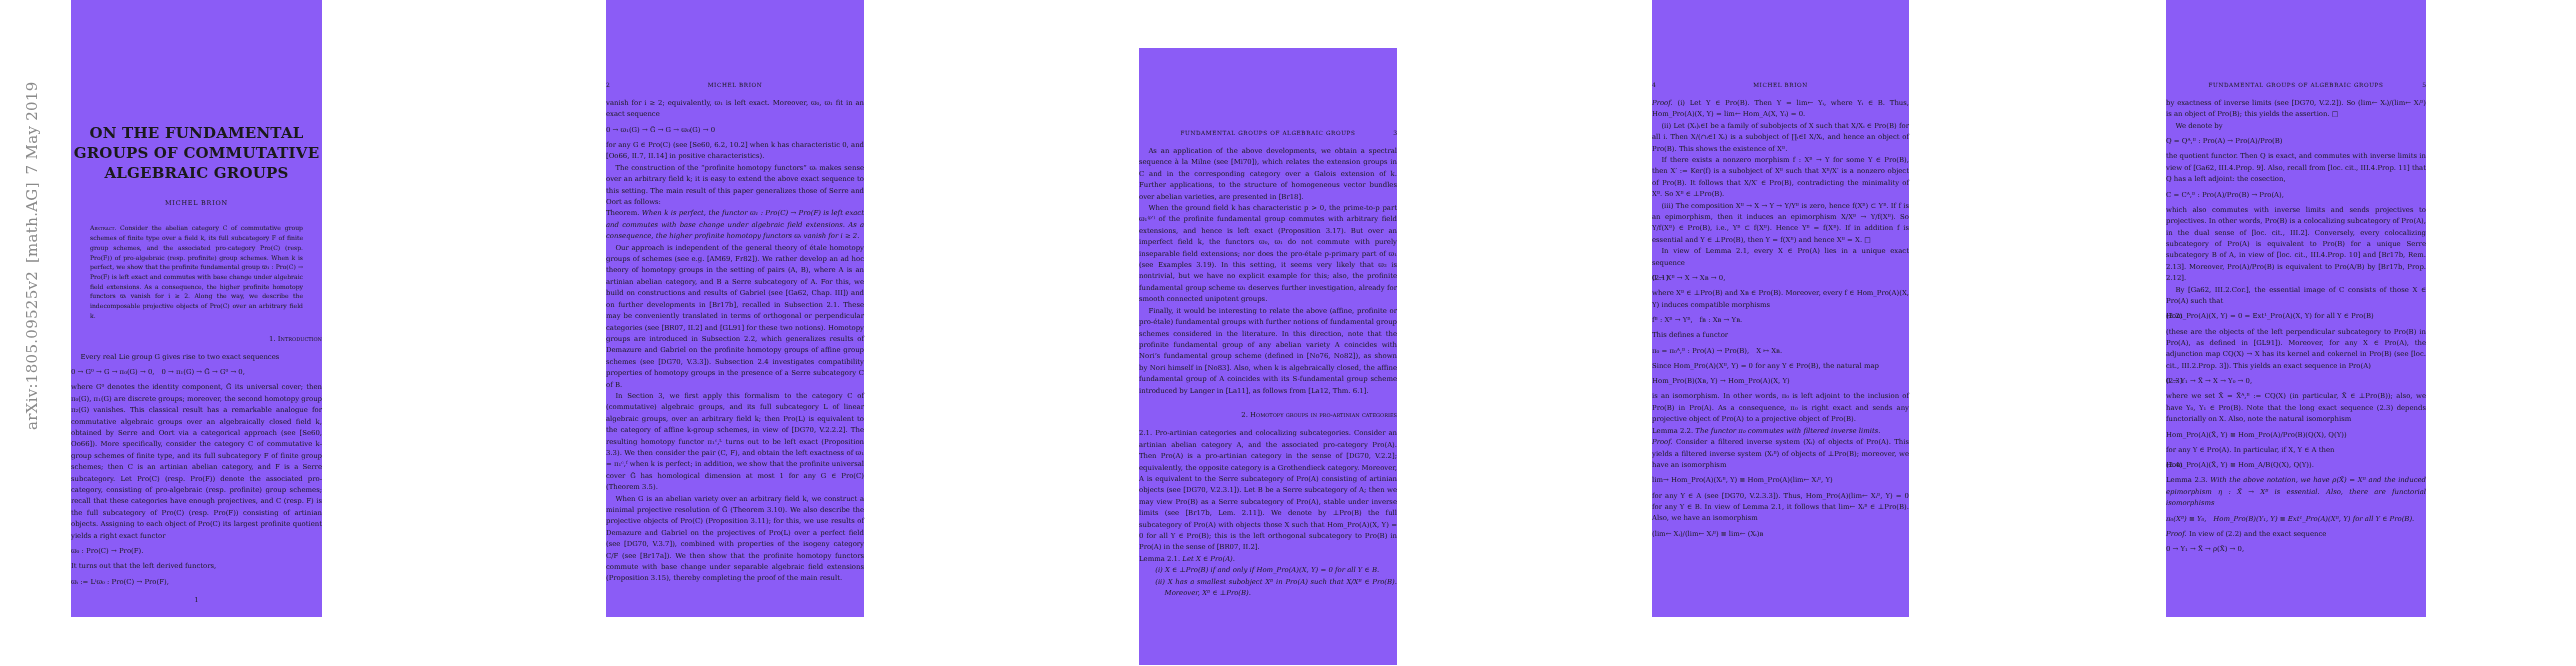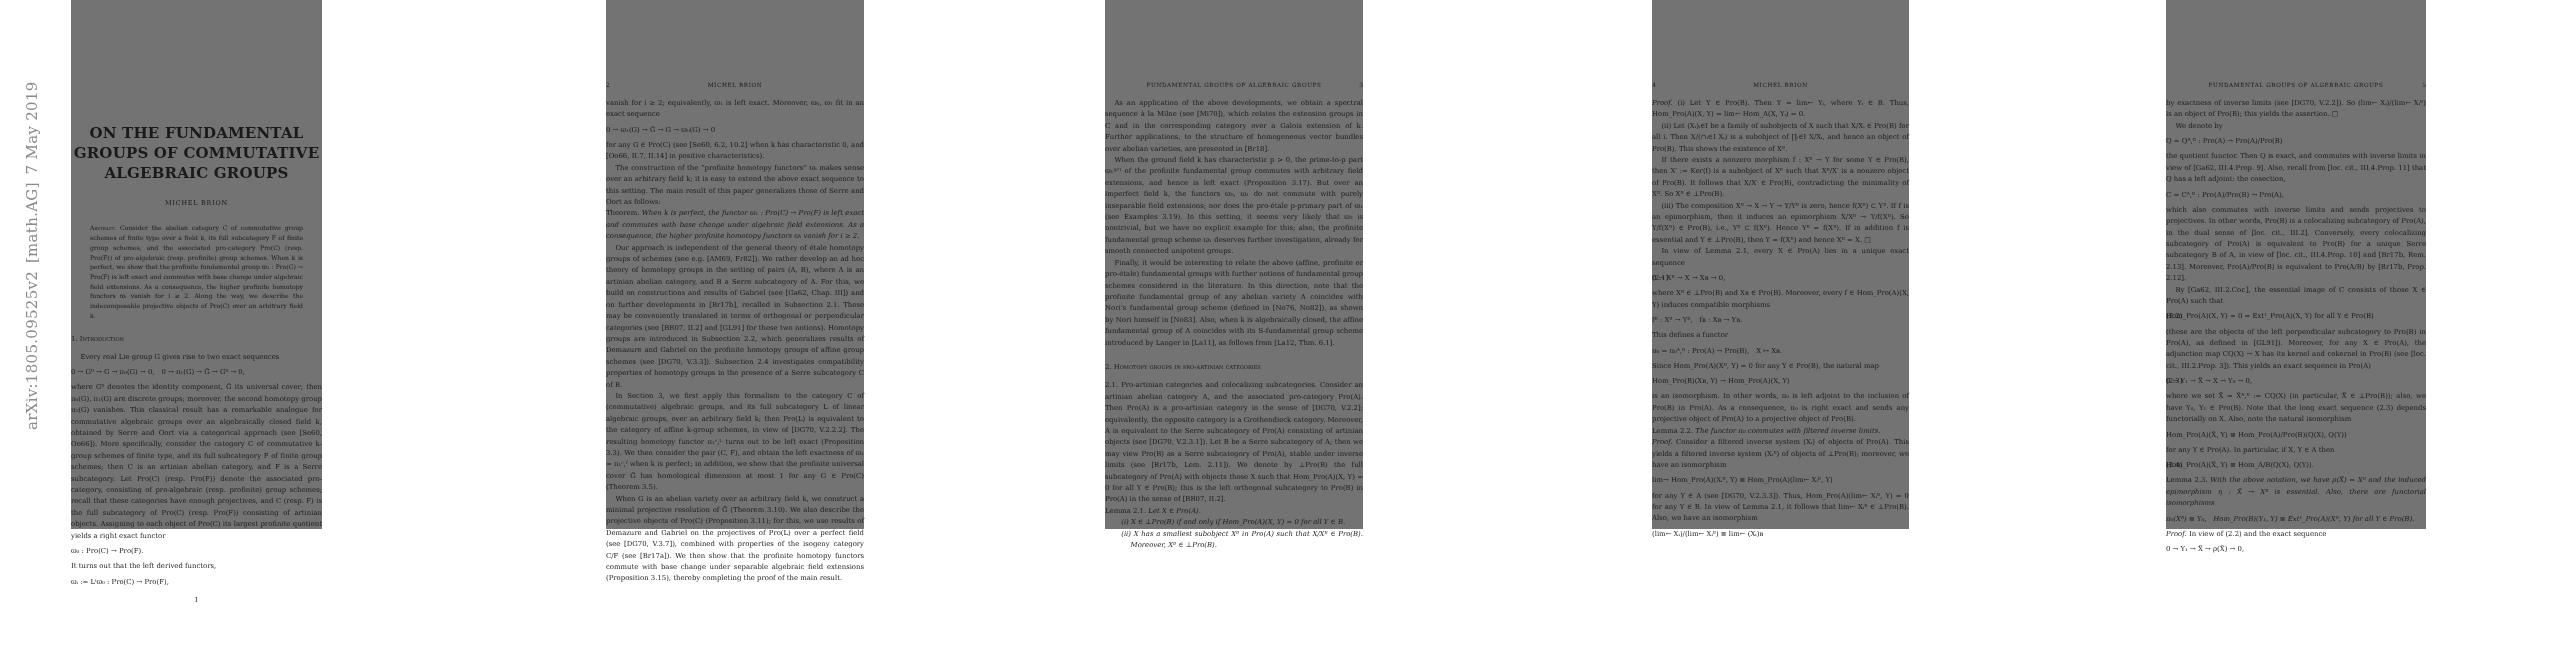--- a/index.html
+++ b/index.html
@@ -6,41 +6,41 @@
   body{
     position:relative;
     width:2576px;height:667px;
     background:#ffffff;
     overflow:hidden;
     font-family:"DejaVu Serif","DejaVu Sans",serif;
     color:#1a1a1a;
     font-size:6.9px;
     line-height:11.4px;
   }
-  .page{position:absolute;top:0;height:529px;background:#737373;}
+  .page{position:absolute;top:0;height:617px;background:#8b5cf6;}
   #p1{left:71px;width:251px;}
   #p2{left:606px;width:258px;}
-  #p3{left:1105px;width:258px;}
+  #p3{left:1139px;width:258px;margin-top:48px;}
   #p4{left:1652px;width:257px;}
   #p5{left:2166px;width:260px;}
 
   .runhead{position:absolute;top:79px;left:0;right:0;display:flex;justify-content:space-between;align-items:baseline;font-size:6px;}
   .runtitle{letter-spacing:0.6px;font-size:5.7px;flex:1;text-align:center;}
   .runnum{width:12.2px;}
   .runnum.right{text-align:right;}
 
   .content{position:absolute;left:0;right:0;top:98px;}
   #p1 .content{top:123px;}
 
   p.para{margin:0;text-align:justify;}
   .ind{text-indent:9.4px;}
   .sp{margin-top:4.4px;}
   .eq{margin:3.9px 0;text-align:left;position:relative;}
   .eqnum{position:absolute;left:0;}
-  .sec{margin:13.3px 0 6.7px;text-align:left;font-variant:small-caps;}
+  .sec{margin:13.3px 0 6.7px;text-align:right;font-variant:small-caps;}
   .subsec{margin-top:5.6px;}
   .bold{font-weight:normal;}
   .it{font-style:italic;}
   .item{text-align:justify;padding-left:25.6px;text-indent:-9.4px;margin:0;font-style:italic;}
 
   .title{font-weight:bold;text-align:center;font-size:15px;line-height:20px;letter-spacing:0.2px;}
   .author{margin-top:14.5px;text-align:center;font-size:6.4px;letter-spacing:0.8px;}
   .abstract{margin:14.5px 19px 0;font-size:6.1px;line-height:9.7px;text-align:justify;}
   .abslabel{font-variant:small-caps;}
   .pnum1{margin-top:6.7px;text-align:center;}

